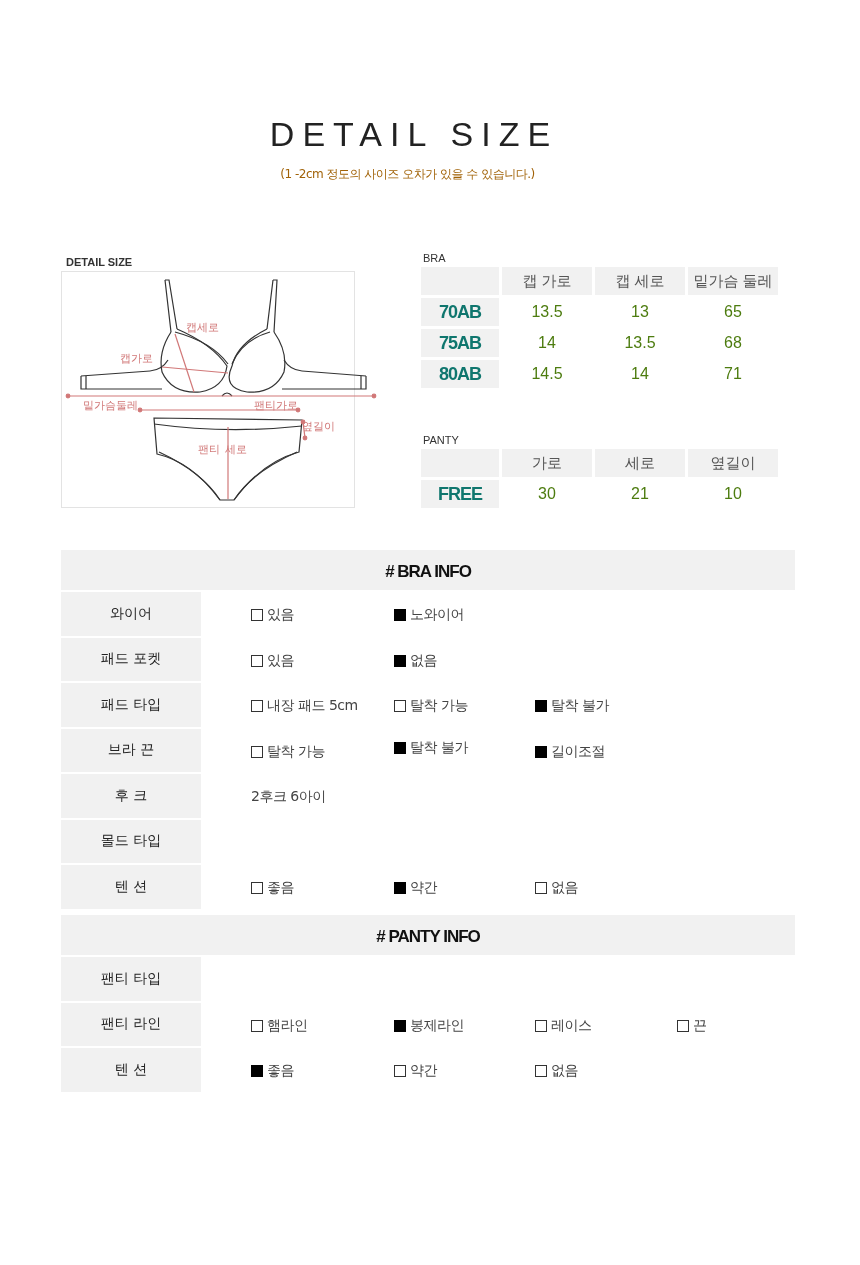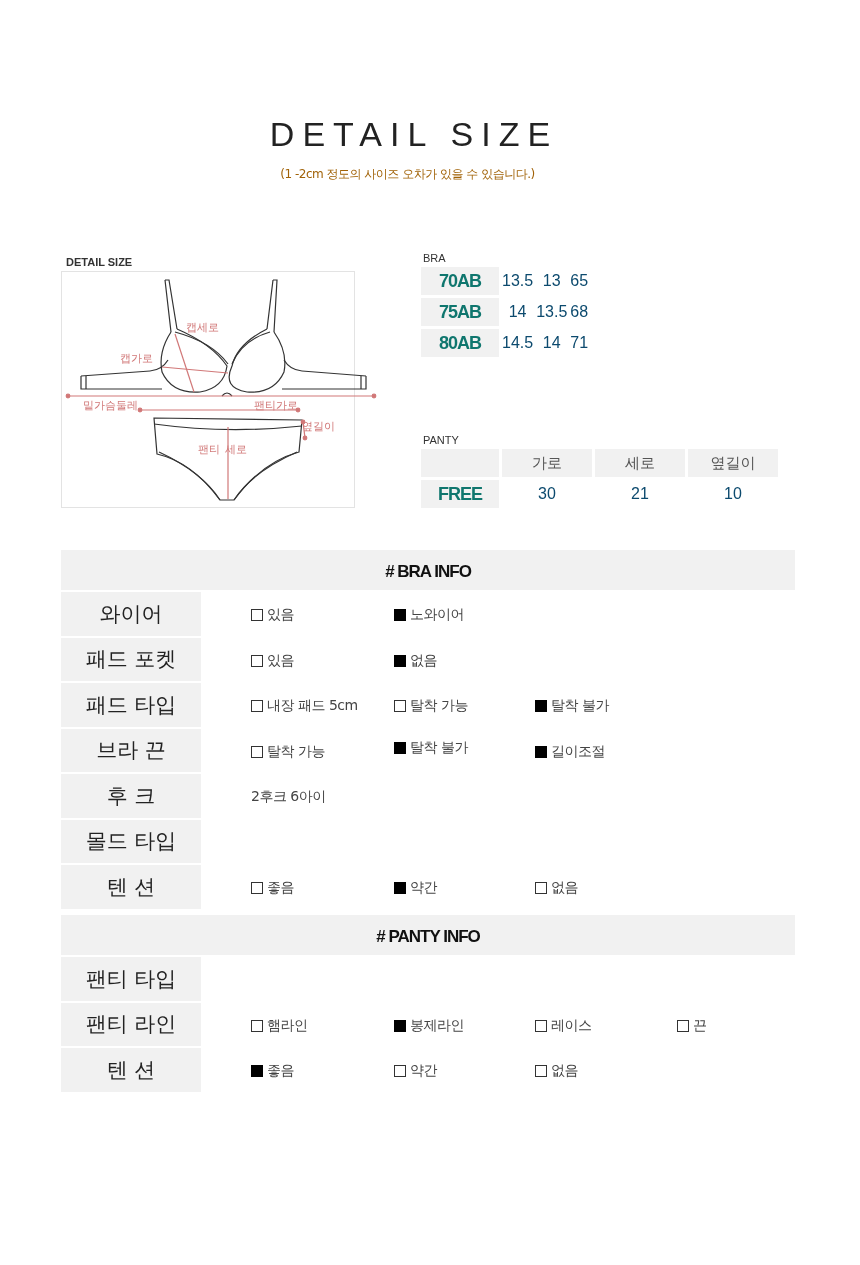--- a/index.html
+++ b/index.html
@@ -24,36 +24,36 @@
   .diagram-box {
     position: absolute; top: 271px; left: 61px; width: 294px; height: 237px;
     border: 1px solid #e3e3e3; background: #fff;
   }
   .diagram-box svg { position: absolute; top: 0; left: 0; }
   .dlabel { position: absolute; font-size: 11px; color: #d17878; white-space: nowrap; }
 
   .tbl-label { position: absolute; font-size: 11px; color: #333; font-family: "Liberation Sans", sans-serif; }
   .size-table { position: absolute; border-collapse: separate; border-spacing: 3px; }
   .size-table td {
-    text-align: center; font-size: 16px; color: #0c4a6e; height: 28px; font-family: "Liberation Sans", sans-serif;
+    text-align: center; font-size: 16px; color: #4d7c0f; height: 28px; font-family: "Liberation Sans", sans-serif;
   }
   .size-table td.hd { background: #f1f1f1; width: 90px; font-size: 15px; color: #555; }
   .size-table td.corner { background: #f1f1f1; width: 78px; }
   .size-table td.rowhd { background: #f1f1f1; font-weight: bold; font-size: 18px; color: #0f766e; width: 78px; letter-spacing: -1px; }
 
   .info { position: absolute; left: 61px; width: 734px; }
   .info-head {
     background: #f1f1f1; height: 40px; line-height: 44px; text-align: center;
     font-weight: bold; font-size: 17px; color: #111; letter-spacing: -1px;
     font-family: "Liberation Sans", sans-serif;
   }
   .info-row { display: flex; height: 45.5px; margin-top: 0; }
   .info-row + .info-row { border-top: 0; }
   .row-label {
-    width: 140px; background: #f1f1f1; text-align: center; font-size: 21px; color: #222;
+    width: 140px; background: #f1f1f1; text-align: center; font-size: 14px; color: #222;
     display: flex; align-items: center; justify-content: center; border-bottom: 2px solid #fff;
   }
   .row-opts { position: relative; flex: 1; }
   .opt {
     position: absolute; top: 14px; font-size: 14px; color: #444; display: flex; align-items: center;
     white-space: nowrap; letter-spacing: -0.5px; margin-left: 8px;
   }
   .box { width: 12px; height: 12px; border: 1px solid #333; margin-right: 4px; display: inline-block; }
   .box.on { background: #000; border-color: #000; }
 </style>
@@ -110,20 +110,26 @@
   <span class="dlabel" style="left:21px;top:126px;">밑가슴둘레</span>
   <span class="dlabel" style="left:192px;top:126px;">팬티가로</span>
   <span class="dlabel" style="left:240px;top:147px;">옆길이</span>
   <span class="dlabel" style="left:136px;top:170px;">팬티</span>
   <span class="dlabel" style="left:163px;top:170px;">세로</span>
 </div>
 
 <div class="tbl-label" style="left:423px;top:252px;">BRA</div>
 <table class="size-table" style="left:418px;top:264px;">
   <tbody>
+      <tr>
+    <td class="corner"></td>
+    <td class="hd">캡 가로</td>
+    <td class="hd">캡 세로</td>
+    <td class="hd">밑가슴 둘레</td>
+  </tr>
   <tr>
     <td class="rowhd">70AB</td>
     <td>13.5</td>
     <td>13</td>
     <td>65</td>
   </tr>
   <tr>
     <td class="rowhd">75AB</td>
     <td>14</td>
     <td>13.5</td>

